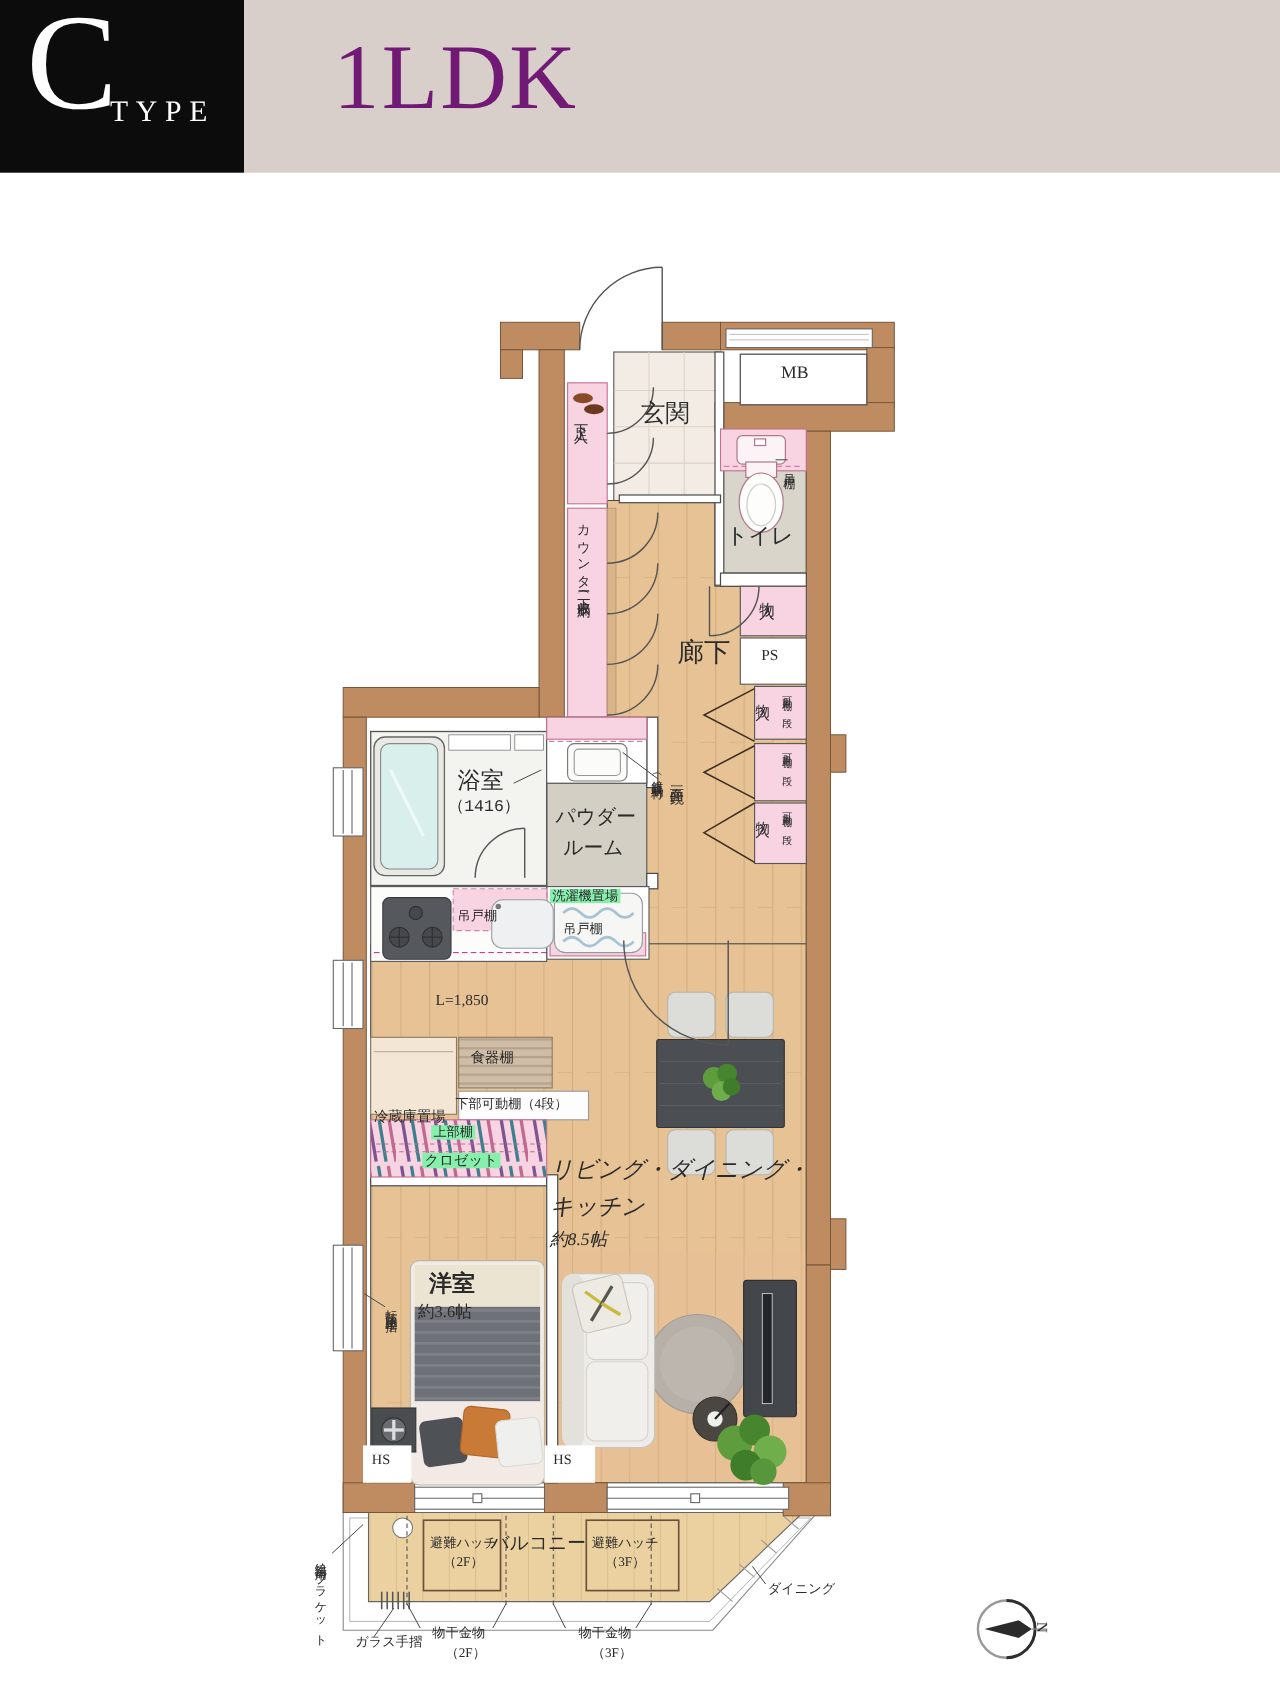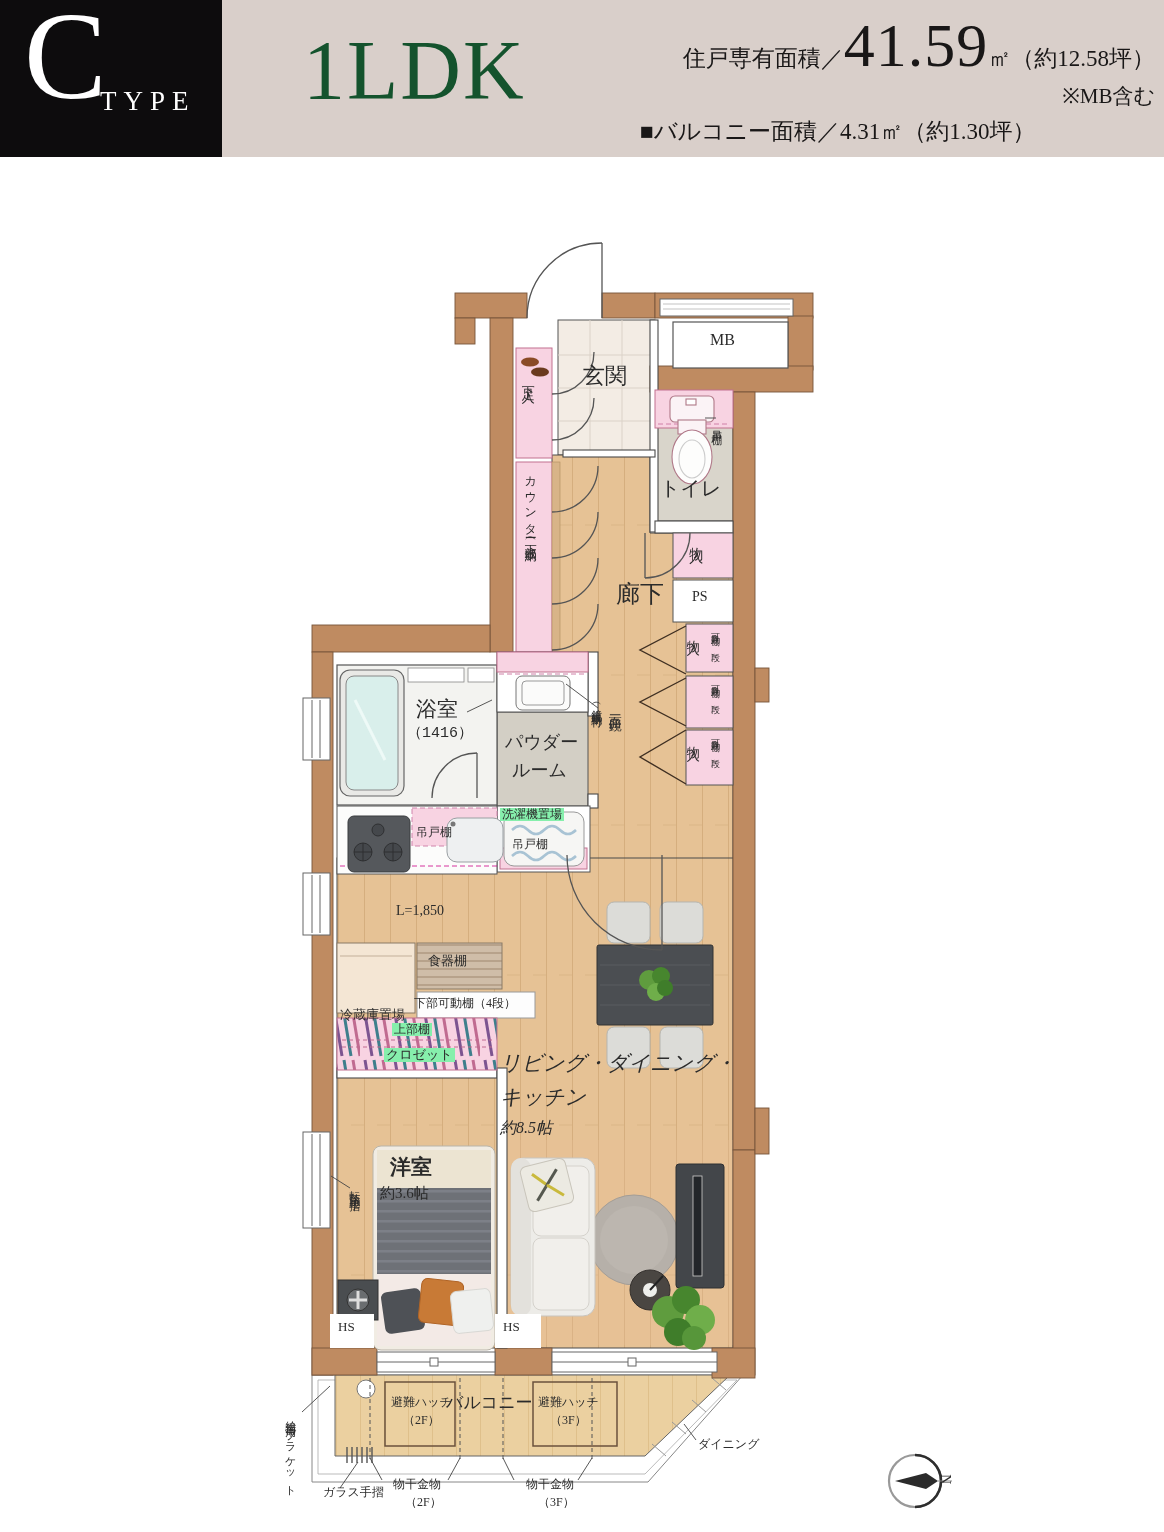--- a/index.html
+++ b/index.html
@@ -2,21 +2,21 @@
 <html><head>
 <meta charset="utf-8">
 <style>
   html,body{margin:0;padding:0;background:#fff;}
   .page{position:relative;width:1164px;height:1532px;background:#fff;overflow:hidden;
         font-family:"Liberation Serif","DejaVu Serif",serif;color:#2b2b2b;}
   .hdr-black{position:absolute;left:0;top:0;width:222px;height:157px;background:#0d0c0d;}
   .hdr-beige{position:absolute;left:222px;top:0;width:942px;height:157px;background:#d9cfca;}
   .c-letter{position:absolute;left:24px;top:-14px;font-size:124px;color:#fff;}
   .c-type{position:absolute;left:100px;top:86px;font-size:27px;letter-spacing:7px;color:#fff;}
-  .plan-name{position:absolute;left:303px;top:22px;font-size:84px;color:#14532d;letter-spacing:2px;}
+  .plan-name{position:absolute;left:303px;top:22px;font-size:84px;color:#701a75;letter-spacing:2px;}
   .area-block{position:absolute;left:640px;top:10px;width:515px;text-align:right;color:#191717;}
   .area-line1{white-space:nowrap;}
   .area-label{font-size:23px;}
   .area-value{font-size:62px;letter-spacing:1px;}
   .area-unit{font-size:23px;}
   .area-note{font-size:21px;margin-top:0px;}
   .balcony-line{font-size:23px;text-align:left;margin-top:6px;}
   svg{position:absolute;left:0;top:0;}
   .lb{position:absolute;white-space:nowrap;line-height:1.06;color:#2b2b2b;}
   .v{writing-mode:vertical-rl;text-orientation:upright;letter-spacing:2px;}
@@ -28,25 +28,20 @@
 <body>
 
 <div class="page">
 
   <div class="hdr-black">
     <div class="c-letter">C</div>
     <div class="c-type">TYPE</div>
   </div>
   <div class="hdr-beige"></div>
   <div class="plan-name">1LDK</div>
-  <div class="area-block">
-    <div class="area-line1"><span class="area-label">住戸専有面積／</span><span class="area-value">41.59</span><span class="area-unit">㎡（約12.58坪）</span></div>
-    <div class="area-note">※MB含む</div>
-    <div class="balcony-line">■バルコニー面積／4.31㎡（約1.30坪）</div>
-  </div>
 
   <svg width="1164" height="1532" viewBox="0 0 1164 1532">
     <defs>
       <pattern id="wd" width="26" height="150" patternUnits="userSpaceOnUse">
         <rect width="26" height="150" fill="#e6c295"></rect>
         <line x1="0" y1="0" x2="0" y2="150" stroke="#d5ae7e" stroke-width="2"></line>
         <line x1="13" y1="75" x2="26" y2="75" stroke="#dbb687" stroke-width="1"></line>
       </pattern>
       <pattern id="wdb" width="24" height="140" patternUnits="userSpaceOnUse">
         <rect width="24" height="140" fill="#ebd0a0"></rect>

